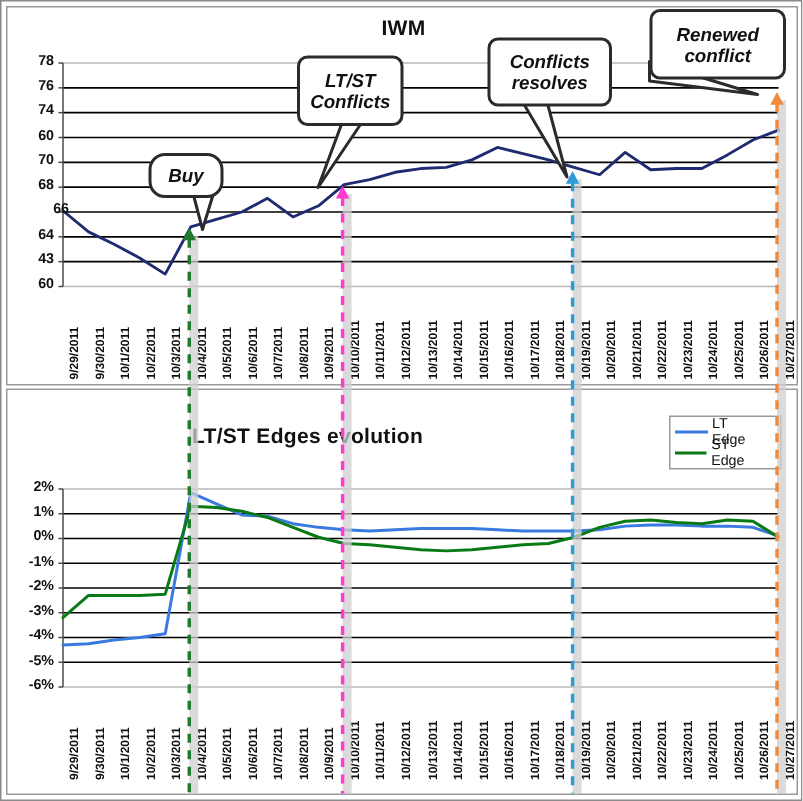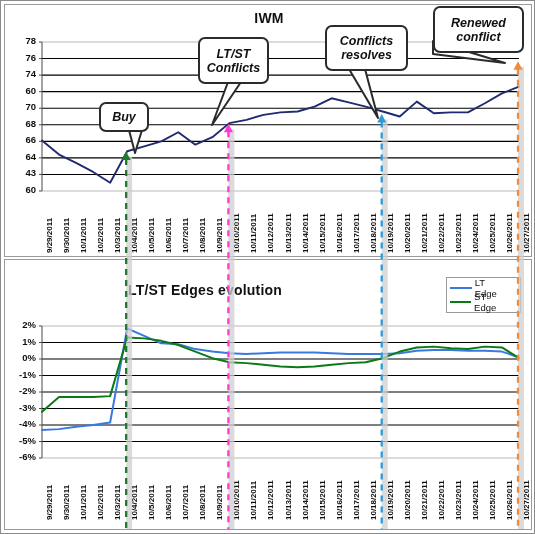--- a/index.html
+++ b/index.html
@@ -92,21 +92,21 @@
           <span class="legswatch" style="border-top-color: rgb(58, 122, 224);"></span>
           <span class="legtext">LT Edge</span>
         </div>
         <div class="legrow">
           <span class="legswatch" style="border-top-color: rgb(10, 122, 22);"></span>
           <span class="legtext">ST Edge</span>
         </div>
       </div>
   </div>
 
-  <div class="callout" id="co-buy" style="left:98px;top:101px;width:50px;height:30px;">
+  <div class="callout" id="co-buy" style="left:98px;top:101px;width:50px;height:30px;border-radius:11px;">
     <span>Buy</span>
   </div>
 
   <div class="callout" id="co-conflict" style="left:197px;top:36px;width:71px;height:47px;">
     <span>LT/ST Conflicts</span>
   </div>
 
   <div class="callout" id="co-resolve" style="left:324px;top:24px;width:83px;height:46px;">
     <span>Conflicts resolves</span>
   </div>
@@ -138,21 +138,21 @@
       <polygon points="432,40 432,53 504,62" fill="#ffffff" stroke="#2b2b2b" stroke-width="2" stroke-linejoin="round"></polygon>
     </svg>
 
   <div id="ticks">
       <div class="ylab" style="left: 5px; width: 30px; top: 34px;">78</div>
       <div class="ylab" style="left: 5px; width: 30px; top: 50.5556px;">76</div>
       <div class="ylab" style="left: 5px; width: 30px; top: 67.1111px;">74</div>
       <div class="ylab" style="left: 5px; width: 30px; top: 83.6667px;">60</div>
       <div class="ylab" style="left: 5px; width: 30px; top: 100.222px;">70</div>
       <div class="ylab" style="left: 5px; width: 30px; top: 116.778px;">68</div>
-      <div class="ylab" style="left: 5px; width: 30px; top: 133.333px;">66</div>
+      <div class="ylab" style="left: 5px; width: 30px; top: 133.333px; padding-left: 10px;">66</div>
       <div class="ylab" style="left: 5px; width: 30px; top: 149.889px;">64</div>
       <div class="ylab" style="left: 5px; width: 30px; top: 166.444px;">43</div>
       <div class="ylab" style="left: 5px; width: 30px; top: 183px;">60</div>
       <div class="ylab" style="left: 2px; width: 33px; top: 318px;">2%</div>
       <div class="ylab" style="left: 2px; width: 33px; top: 334.5px;">1%</div>
       <div class="ylab" style="left: 2px; width: 33px; top: 351px;">0%</div>
       <div class="ylab" style="left: 2px; width: 33px; top: 367.5px;">-1%</div>
       <div class="ylab" style="left: 2px; width: 33px; top: 384px;">-2%</div>
       <div class="ylab" style="left: 2px; width: 33px; top: 400.5px;">-3%</div>
       <div class="ylab" style="left: 2px; width: 33px; top: 417px;">-4%</div>

